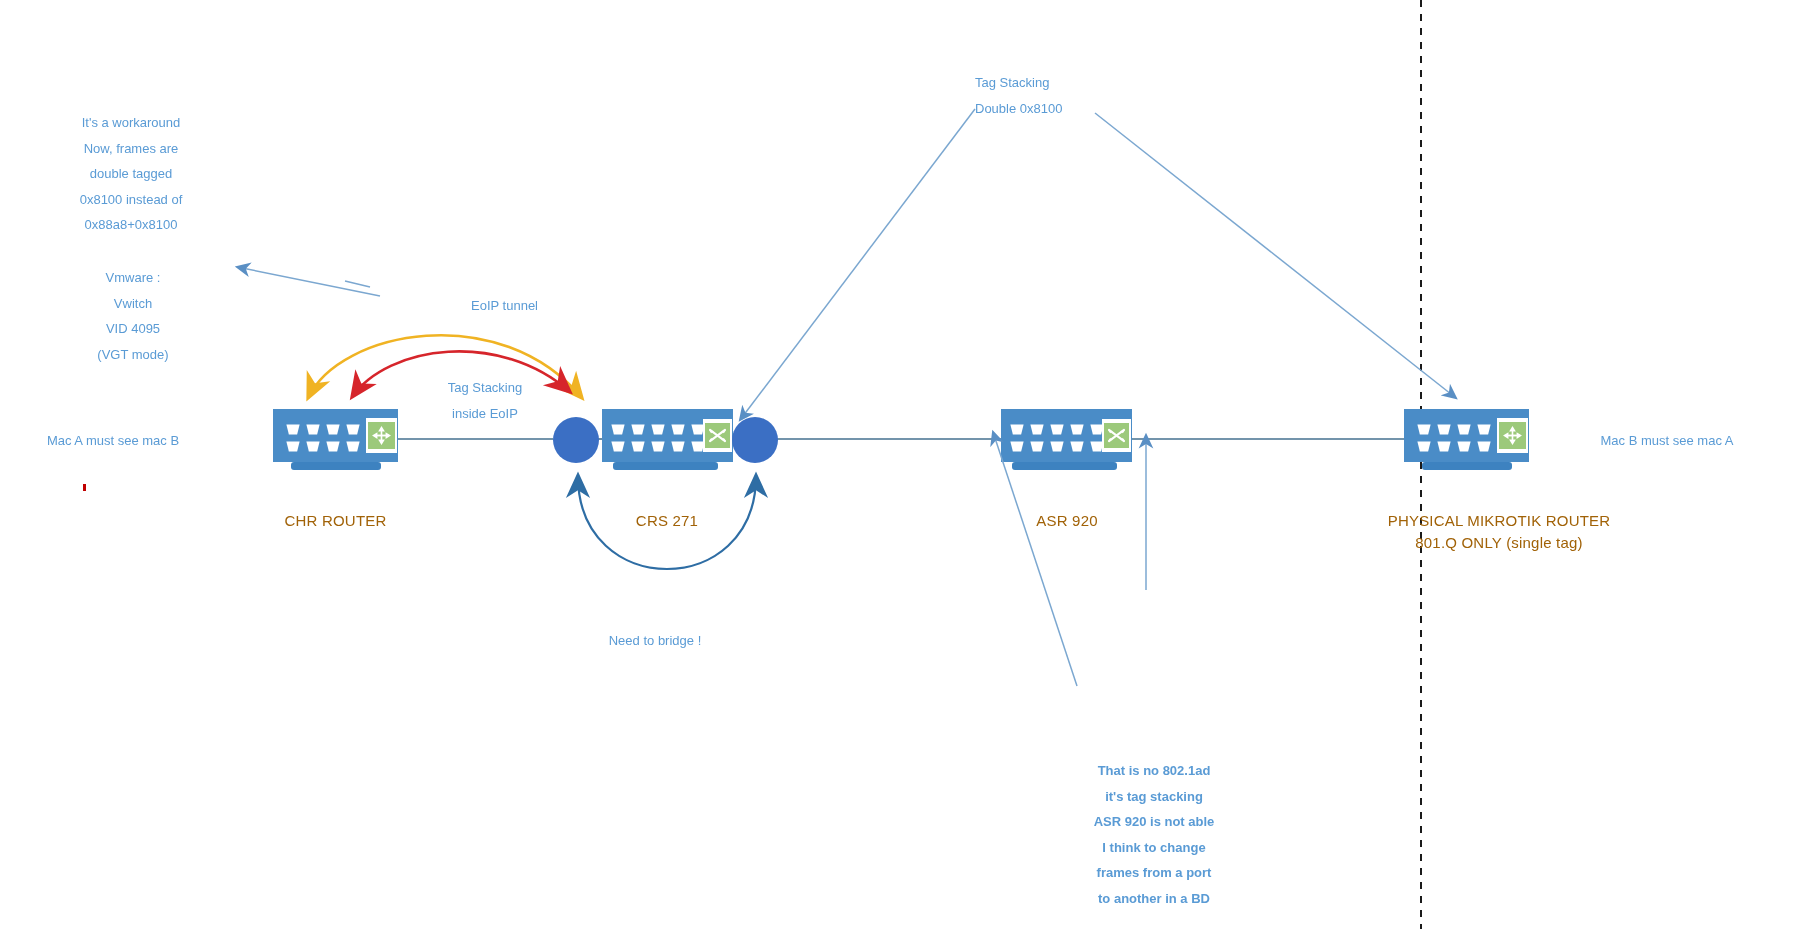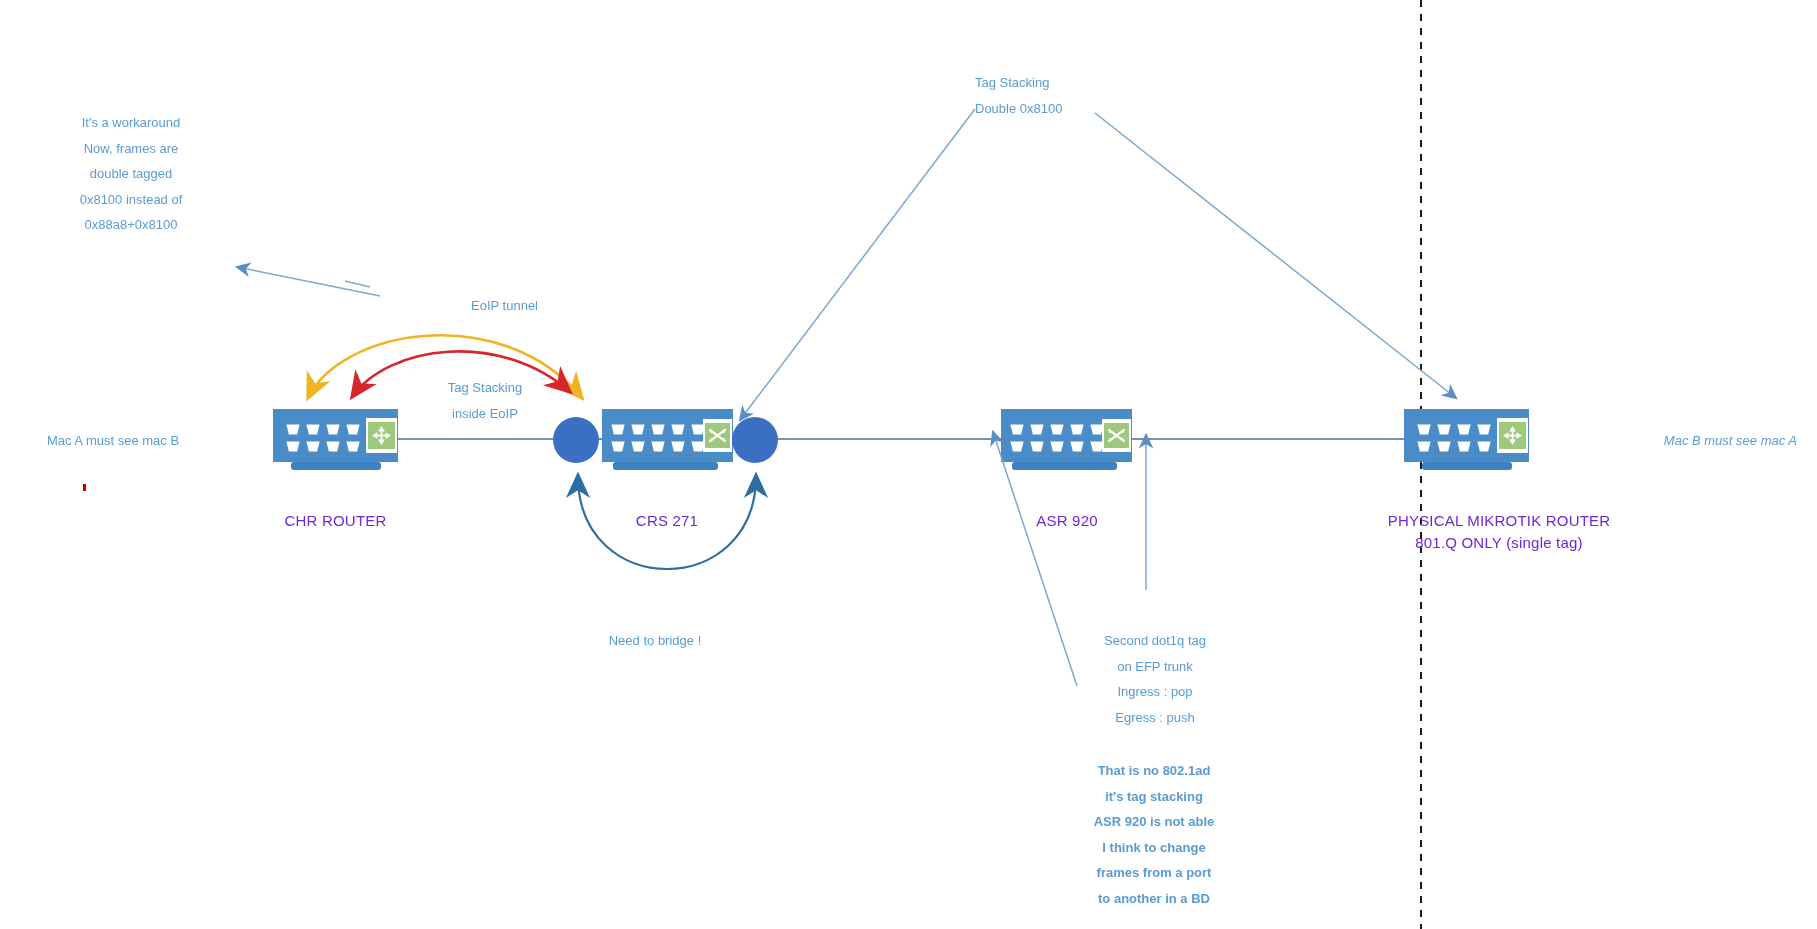--- a/index.html
+++ b/index.html
@@ -2,21 +2,21 @@
 <html><head>
 <meta charset="utf-8">
 <style>
   html,body{margin:0;padding:0;background:#ffffff;}
   body{width:1817px;height:929px;position:relative;overflow:hidden;
        font-family:"Liberation Sans","DejaVu Sans",sans-serif;}
   #stage{position:absolute;left:0;top:0;width:1817px;height:929px;}
   svg#canvas{position:absolute;left:0;top:0;width:1817px;height:929px;}
   .note{position:absolute;color:#5a9bd5;font-size:13px;line-height:25.5px;
         text-align:center;white-space:pre-line;font-family:"Liberation Sans","DejaVu Sans",sans-serif;}
-  .devlabel{position:absolute;color:#6d28d9;font-size:15px;line-height:22px;
+  .devlabel{position:absolute;color:#a16207;font-size:15px;line-height:22px;
             text-align:center;white-space:pre-line;letter-spacing:.2px;}
 </style>
 </head>
 <body>
 
 <div id="stage">
 
   <svg id="canvas" viewBox="0 0 1817 929">
     <defs>
       <marker id="ah-blue" markerWidth="11" markerHeight="11" refX="9" refY="5.5" orient="auto">
@@ -189,39 +189,39 @@
 
     <rect x="83" y="484" width="3" height="7" fill="#c00000"></rect>
   </svg>
 
   <div class="note" style="left:26px;top:110px;width:210px;">It's a workaround
 Now, frames are
 double tagged
 0x8100 instead of
 0x88a8+0x8100</div>
 
+  <div class="note" style="left:38px;top:265px;width:190px;">Vmware :
+Vwitch
+VID 4095
+(VGT mode)</div>
 
   <div class="note" style="left:4px;top:428px;width:218px;text-align:center;">Mac A must see mac B</div>
 
-  <div class="note" style="left:1537px;top:428px;width:260px;text-align:right;font-style:italic;">Mac B must see mac A</div>
+  <div class="note" style="left:1537px;top:428px;width:260px;text-align:center;">Mac B must see mac A</div>
 
   <div class="note" style="left:378px;top:293px;width:160px;text-align:right;">EoIP tunnel</div>
 
   <div class="note" style="left:390px;top:375px;width:190px;">Tag Stacking
 inside EoIP</div>
 
   <div class="note" style="left:975px;top:70px;width:200px;text-align:left;">Tag Stacking
 Double 0x8100</div>
 
   <div class="note" style="left:540px;top:628px;width:230px;">Need to bridge !</div>
 
-  <div class="note" style="left:1055px;top:628px;width:200px;">Second dot1q tag
-on EFP trunk
-Ingress : pop
-Egress : push</div>
 
   <div class="note" style="left:1045px;top:758px;width:218px;font-weight:bold;">That is no 802.1ad
 it's tag stacking
 ASR 920 is not able
 I think to change
 frames from a port
 to another in a BD</div>
 
   <div class="devlabel" style="left:258px;top:510px;width:155px;">CHR ROUTER</div>
   <div class="devlabel" style="left:592px;top:510px;width:150px;">CRS 271</div>

